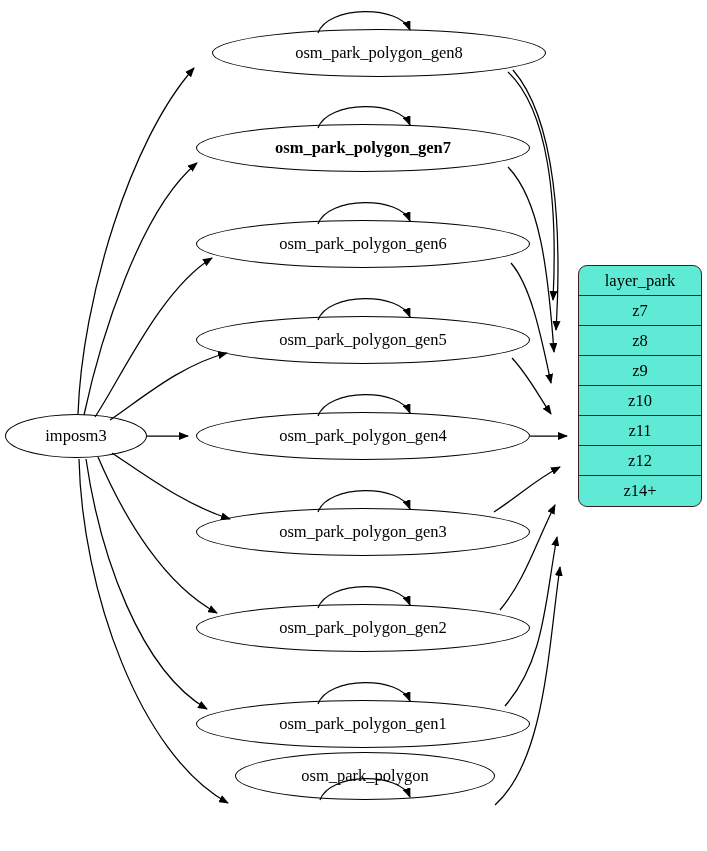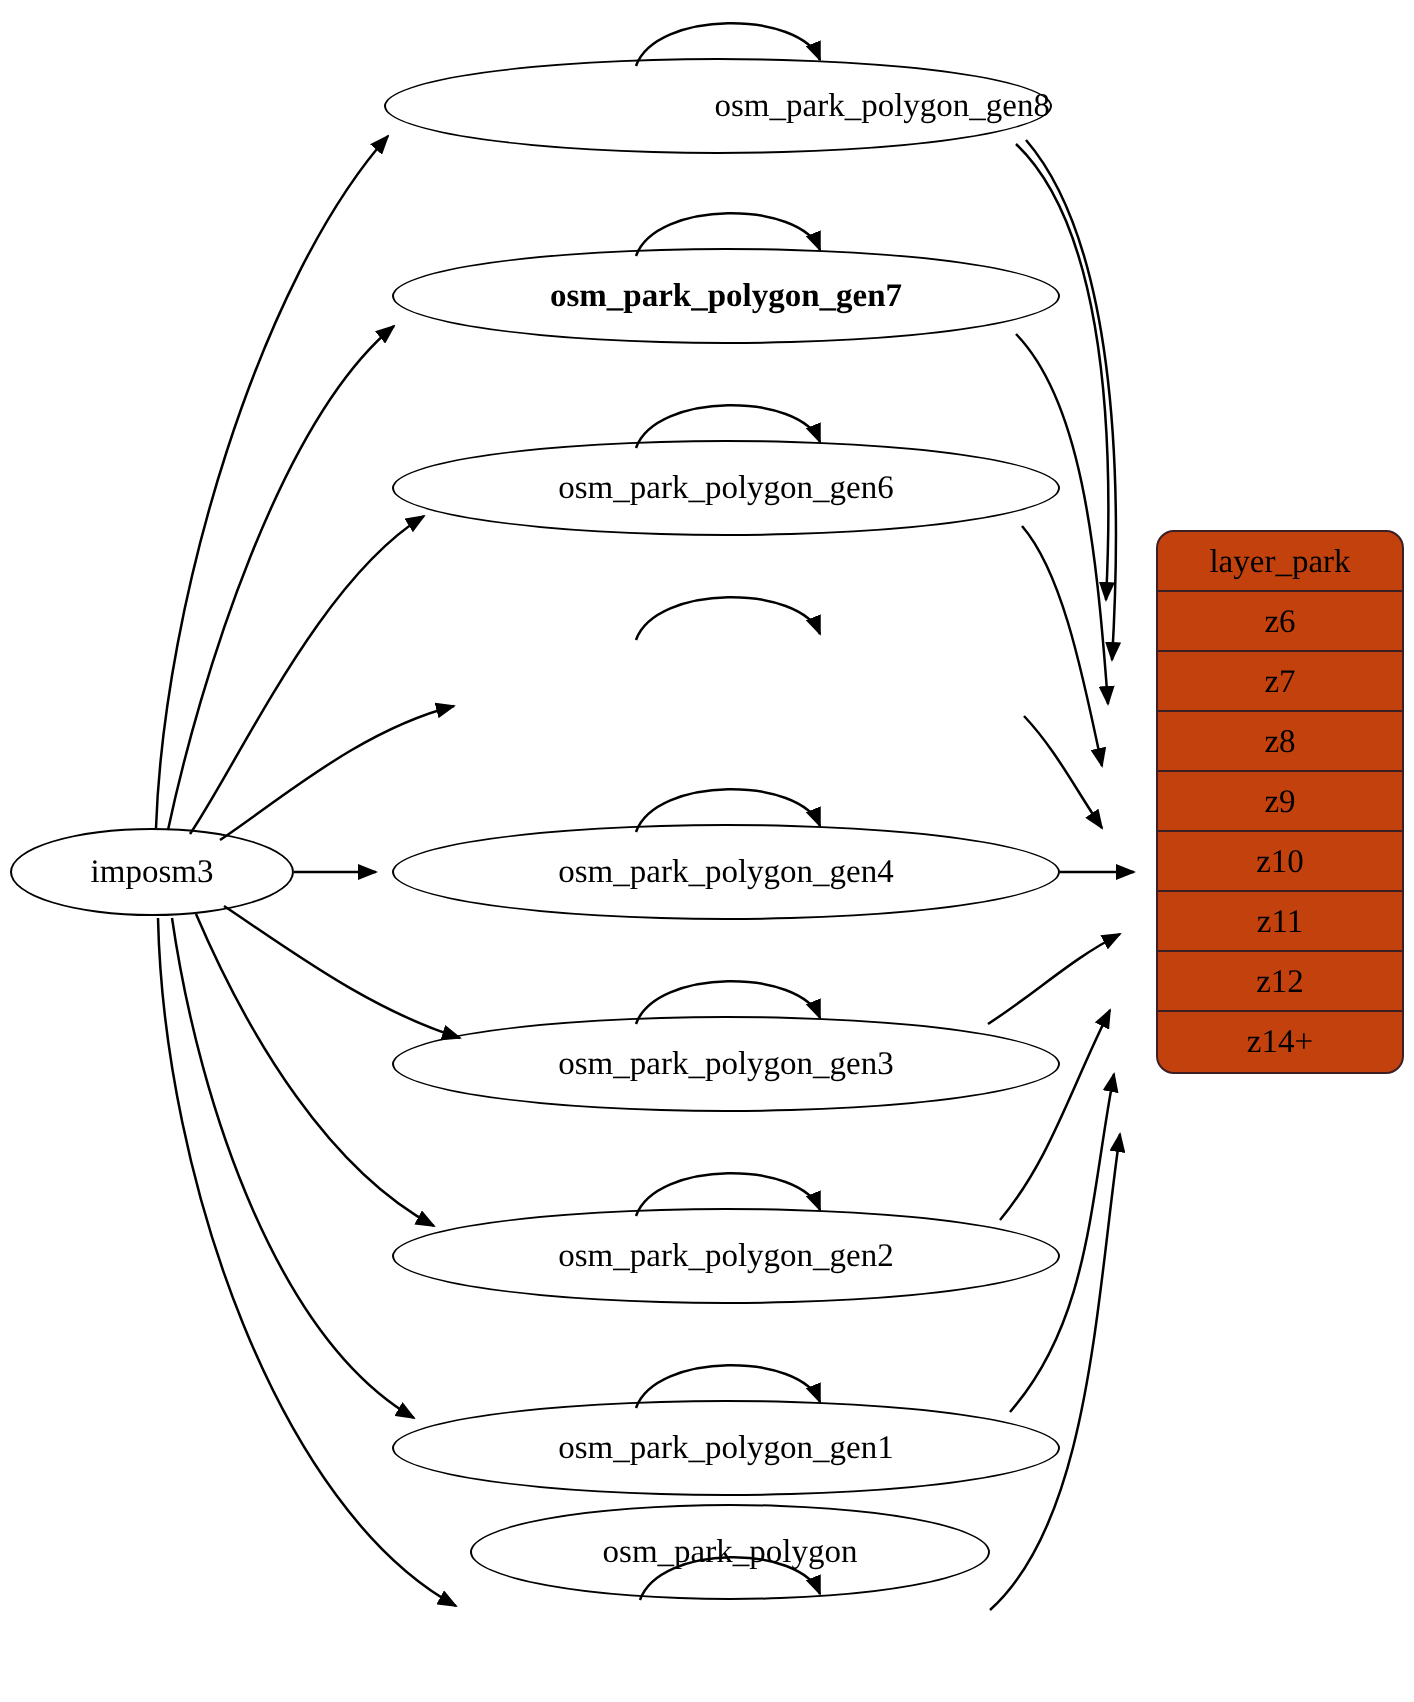--- a/index.html
+++ b/index.html
@@ -18,21 +18,21 @@
     font-size:16.5px;color:#000;white-space:nowrap;
     z-index:3;
   }
   .node-ellipse span{pointer-events:none;}
 
   #record-table{
     position:absolute;
     left:578px;top:265px;width:124px;
     border:1.2px solid #3b1f24;
     border-radius:9px;
-    background:#c2410c;
+    background:#5eead4;
     box-sizing:border-box;
     overflow:hidden;
     z-index:4;
   }
   .rec-row{
     height:30px;line-height:30px;
     text-align:center;
     font-size:16.5px;color:#000;
     border-bottom:1.2px solid #3b1f24;
     box-sizing:border-box;
@@ -85,32 +85,35 @@
       <path d="M500,610 C525,580 535,545 555,505"></path>
       <path d="M505,706 C545,660 545,600 557,537"></path>
       <path d="M495,805 C545,760 548,650 560,567"></path>
     </g>
   </svg>
 
   <div class="node-ellipse" style="left:5px;top:414px;width:142px;height:44px;">
     <span>imposm3</span>
   </div>
 
-  <div class="node-ellipse" style="left:192px;top:29px;width:334px;height:48px;justify-content:flex-end;">
+  <div class="node-ellipse" style="left:212px;top:29px;width:334px;height:48px;">
     <span>osm_park_polygon_gen8</span>
   </div>
 
   <div class="node-ellipse" style="left:196px;top:124px;width:334px;height:48px;font-weight:bold;">
     <span>osm_park_polygon_gen7</span>
   </div>
 
   <div class="node-ellipse" style="left:196px;top:220px;width:334px;height:48px;">
     <span>osm_park_polygon_gen6</span>
   </div>
 
+  <div class="node-ellipse" style="left:196px;top:316px;width:334px;height:48px;">
+    <span>osm_park_polygon_gen5</span>
+  </div>
 
   <div class="node-ellipse" style="left:196px;top:412px;width:334px;height:48px;">
     <span>osm_park_polygon_gen4</span>
   </div>
 
   <div class="node-ellipse" style="left:196px;top:508px;width:334px;height:48px;">
     <span>osm_park_polygon_gen3</span>
   </div>
 
   <div class="node-ellipse" style="left:196px;top:604px;width:334px;height:48px;text-align:right;">
@@ -120,21 +123,20 @@
   <div class="node-ellipse" style="left:196px;top:700px;width:334px;height:48px;">
     <span>osm_park_polygon_gen1</span>
   </div>
 
   <div class="node-ellipse" style="left:235px;top:752px;width:260px;height:48px;">
     <span>osm_park_polygon</span>
   </div>
 
   <div id="record-table">
     <div class="rec-row">layer_park</div>
-    <div class="rec-row">z6</div>
     <div class="rec-row">z7</div>
     <div class="rec-row">z8</div>
     <div class="rec-row">z9</div>
     <div class="rec-row">z10</div>
     <div class="rec-row">z11</div>
     <div class="rec-row">z12</div>
     <div class="rec-row last">z14+</div>
   </div>
 
 </div>

